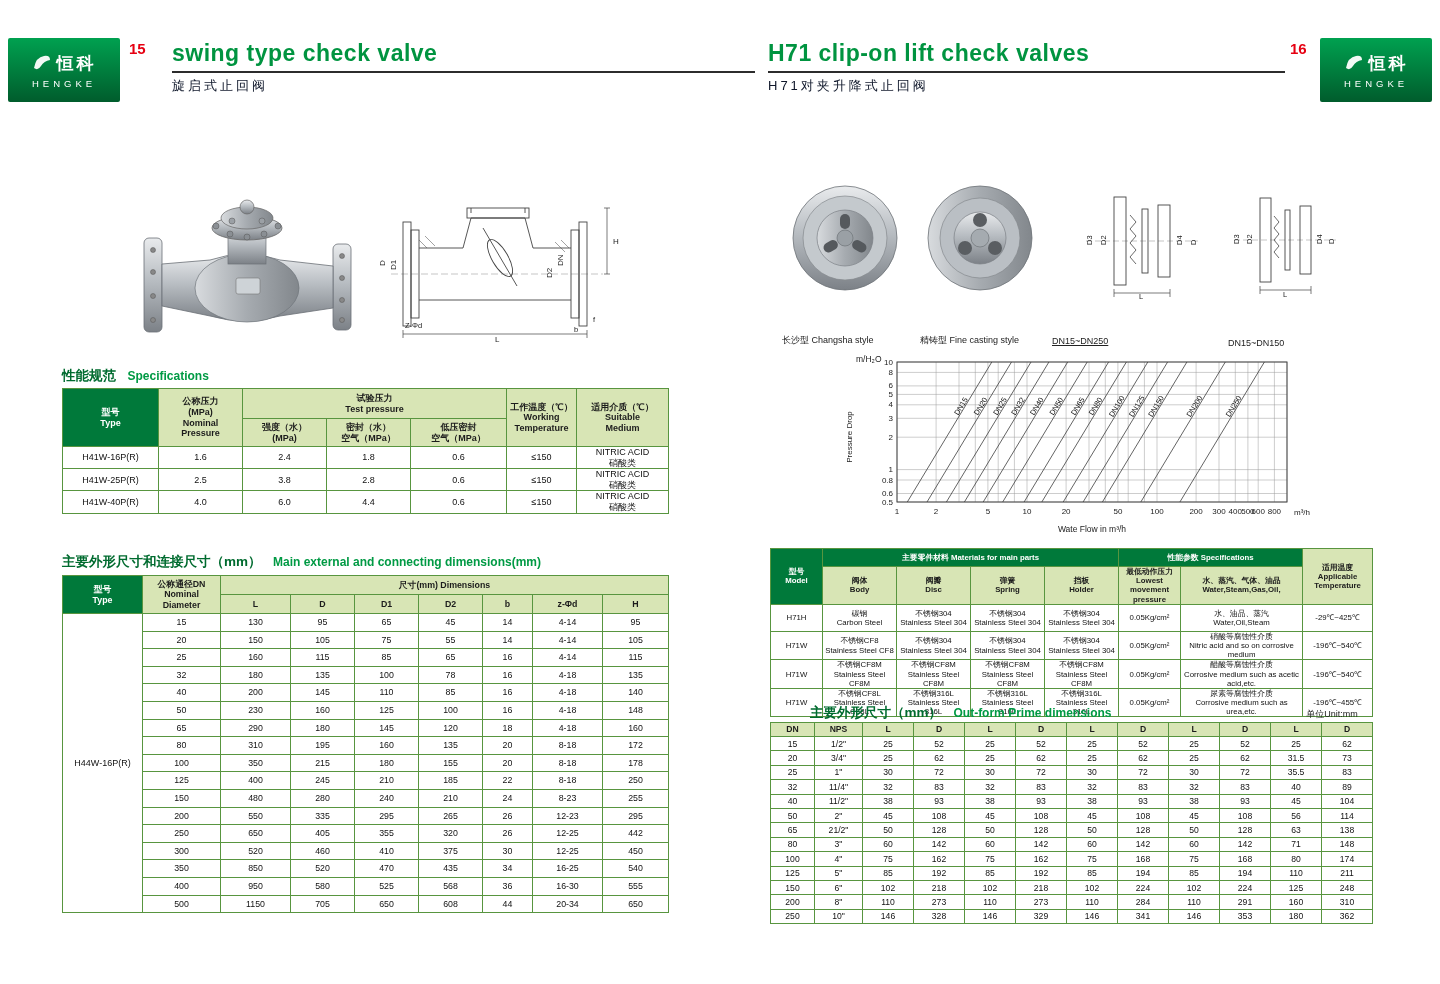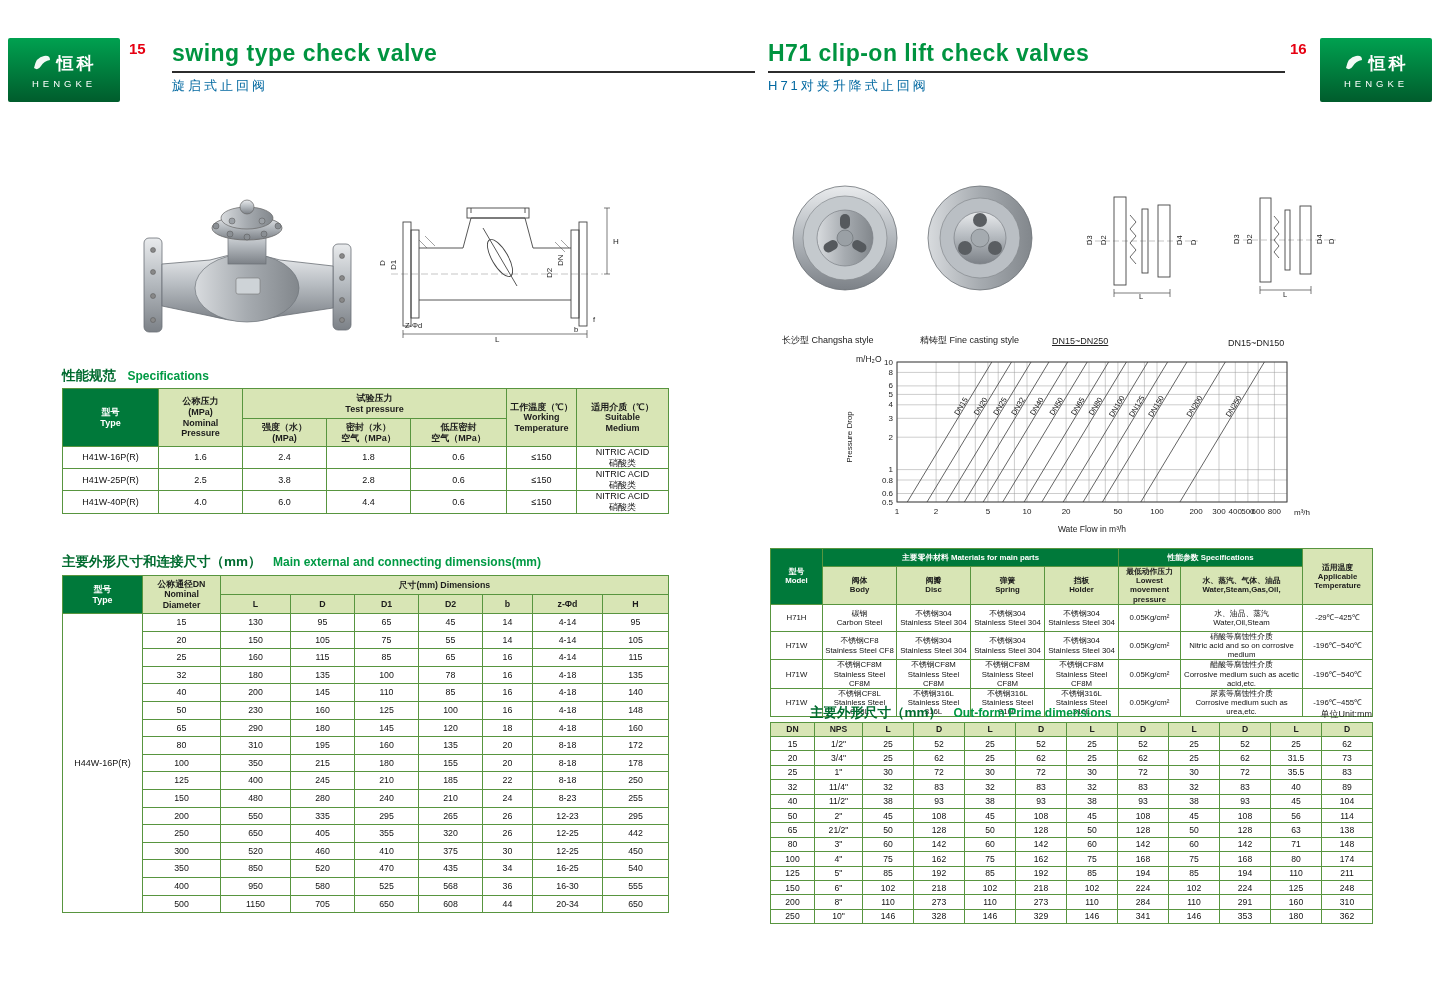--- a/index.html
+++ b/index.html
@@ -8,26 +8,26 @@
   .abs{position:absolute;}
 
   
   .logo{width:112px;height:64px;background:linear-gradient(180deg,#00a150,#005c2c);display:flex;flex-direction:column;align-items:center;justify-content:center;border-radius:2px;}
   .logo-row{display:flex;align-items:center;gap:5px;}
   .logo-cn{color:#fff;font-size:17px;font-weight:bold;letter-spacing:3px;}
   .logo-en{color:#fff;font-size:9.5px;letter-spacing:4px;margin-top:3px;}
   .pageno{font-size:15px;font-weight:bold;color:#e60012;}
   .t-en{font-size:23px;font-weight:bold;color:#009440;letter-spacing:0.5px;line-height:1;}
   .t-rule{height:2px;background:#2c2c2c;margin:6px 0 4px;}
-  .t-cn{font-size:13px;color:#0369a1;letter-spacing:3px;}
+  .t-cn{font-size:13px;color:#0f172a;letter-spacing:3px;}
 
   
   .sec-cn{font-size:13.5px;font-weight:bold;color:#006b2f;}
   .sec-en{font-size:12px;font-weight:bold;color:#009a44;margin-left:7px;}
-  .unit-note{font-size:9px;color:#222;text-align:right;}
+  .unit-note{font-size:9px;color:#222;text-align:center;}
 
   
   .t{border-collapse:collapse;table-layout:fixed;}
   .t th,.t td{border:1px solid #58953f;white-space:pre-line;text-align:center;vertical-align:middle;padding:0 1px;line-height:1.18;color:#111;}
   .t th{font-weight:bold;}
   th.dark{background:#00793a;color:#fff;}
   th.pale{background:#d8e5b5;color:#1c1c1c;}
   .t-spec{width:606px;font-size:9px;}
   .t-spec thead tr:first-child{height:30px;}
   .t-spec thead tr:nth-child(2){height:28px;}

